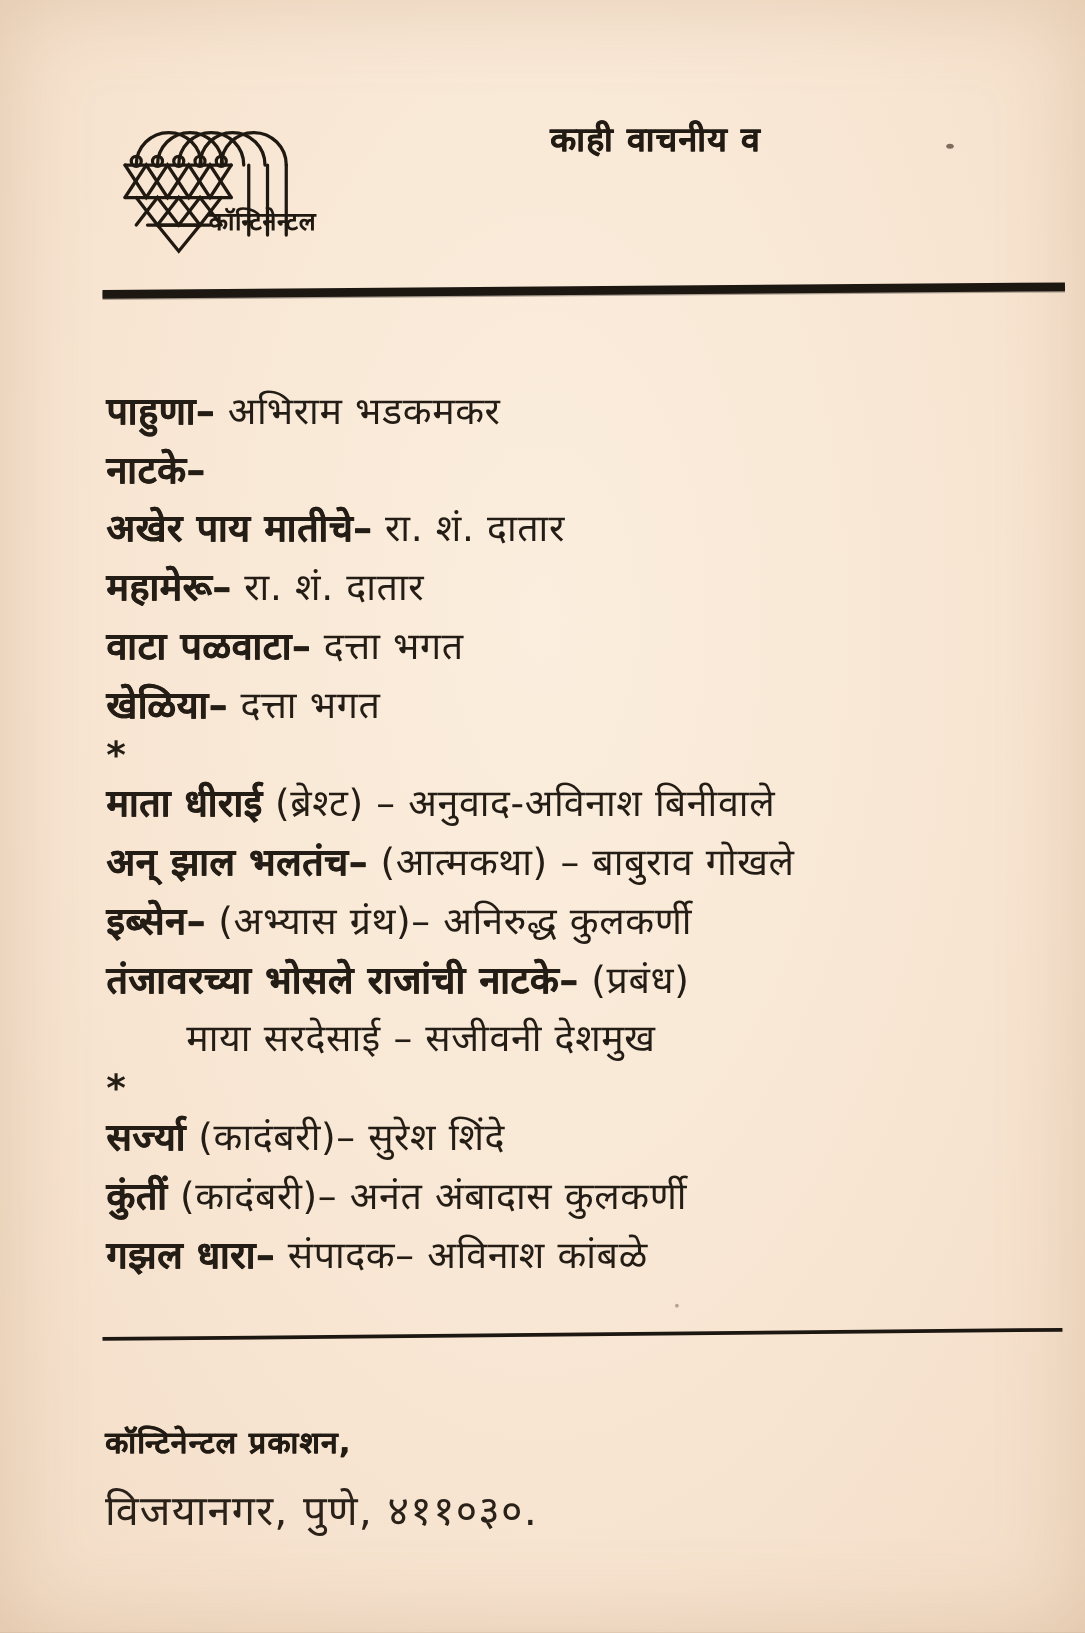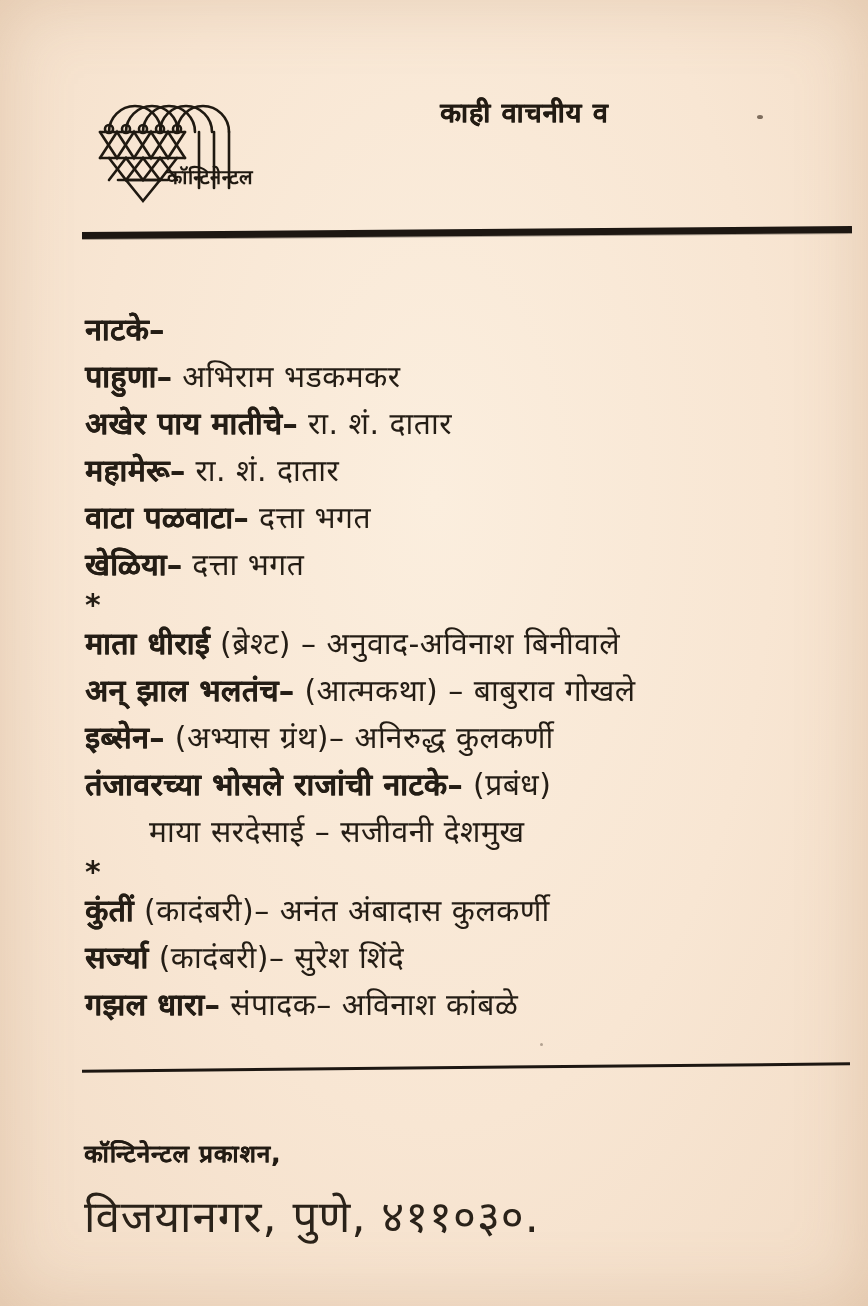--- a/index.html
+++ b/index.html
@@ -40,21 +40,21 @@
     height:47px;font-size:30px;line-height:44px;letter-spacing:0.5px;
     white-space:nowrap;color:#241d15;
   }
   .row .b{font-weight:bold;text-shadow:0.4px 0 0 #241d15;}
   .row.sep{height:32px;font-size:30px;font-weight:bold;line-height:30px;}
   .row.indent{padding-left:64px;}
   
   .footer{position:absolute;left:84px;top:1136px;}
   .f1{font-size:24px;font-weight:bold;letter-spacing:1px;color:#221b13;
       text-shadow:0.4px 0 0 #221b13;white-space:nowrap;}
-  .f2{font-size:44px;margin-top:16px;letter-spacing:1px;color:#2a2219;white-space:nowrap;}
+  .f2{font-size:33px;margin-top:16px;letter-spacing:1px;color:#2a2219;white-space:nowrap;}
   
   .speck{position:absolute;border-radius:50%;background:#4a3b2c;opacity:0.7;}
   .speck1{left:757px;top:115px;width:6px;height:4px;}
   .speck2{left:540px;top:1043px;width:3px;height:3px;opacity:0.4;}
 </style>
 </head>
 <body>
 
 <div class="page">
 
@@ -91,35 +91,35 @@
     <div class="logo-caption">कॉन्टिनेन्टल</div>
   </div>
 
   <div class="header">
     <div class="h-line">काही वाचनीय व</div>
   </div>
 
   <div class="rule rule-top"></div>
 
   <div class="catalog">
+    <div class="row"><span class="b">पाहुणा–</span><span> अभिराम भडकमकर</span></div>
     <div class="row"><span class="b">नाटके–</span><span></span></div>
-    <div class="row"><span class="b">पाहुणा–</span><span> अभिराम भडकमकर</span></div>
     <div class="row"><span class="b">अखेर पाय मातीचे–</span><span> रा. शं. दातार</span></div>
     <div class="row"><span class="b">महामेरू–</span><span> रा. शं. दातार</span></div>
     <div class="row"><span class="b">वाटा पळवाटा–</span><span> दत्ता भगत</span></div>
     <div class="row"><span class="b">खेळिया–</span><span> दत्ता भगत</span></div>
     <div class="row sep">*</div>
     <div class="row"><span class="b">माता धीराई</span><span> (ब्रेश्ट) – अनुवाद-अविनाश बिनीवाले</span></div>
     <div class="row"><span class="b">अन् झाल भलतंच–</span><span> (आत्मकथा) – बाबुराव गोखले</span></div>
     <div class="row"><span class="b">इब्सेन–</span><span> (अभ्यास ग्रंथ)– अनिरुद्ध कुलकर्णी</span></div>
     <div class="row"><span class="b">तंजावरच्या भोसले राजांची नाटके–</span><span> (प्रबंध)</span></div>
     <div class="row indent"><span class="b"></span><span>माया सरदेसाई – सजीवनी देशमुख</span></div>
     <div class="row sep">*</div>
+    <div class="row"><span class="b">सर्ज्या</span><span> (कादंबरी)– सुरेश शिंदे</span></div>
     <div class="row"><span class="b">कुंतीं</span><span> (कादंबरी)– अनंत अंबादास कुलकर्णी</span></div>
-    <div class="row"><span class="b">सर्ज्या</span><span> (कादंबरी)– सुरेश शिंदे</span></div>
     <div class="row"><span class="b">गझल धारा–</span><span> संपादक– अविनाश कांबळे</span></div>
   </div>
 
   <div class="rule rule-bottom"></div>
 
   <div class="footer">
     <div class="f1">कॉन्टिनेन्टल प्रकाशन,</div>
     <div class="f2">विजयानगर, पुणे, ४११०३०.</div>
   </div>
 

